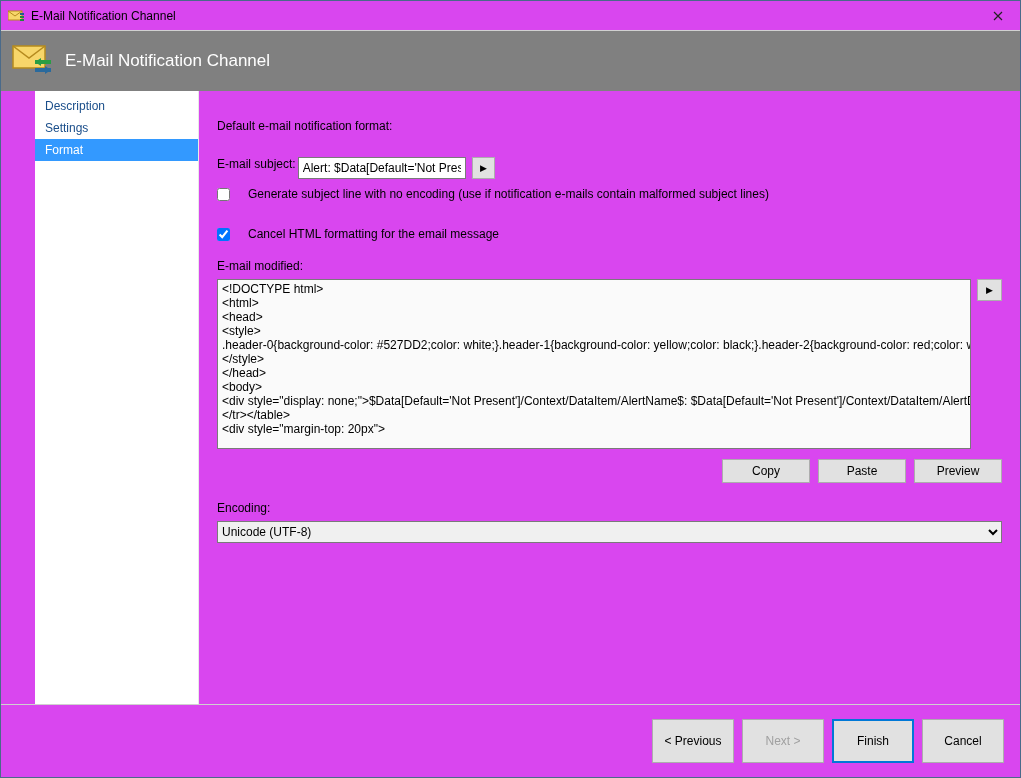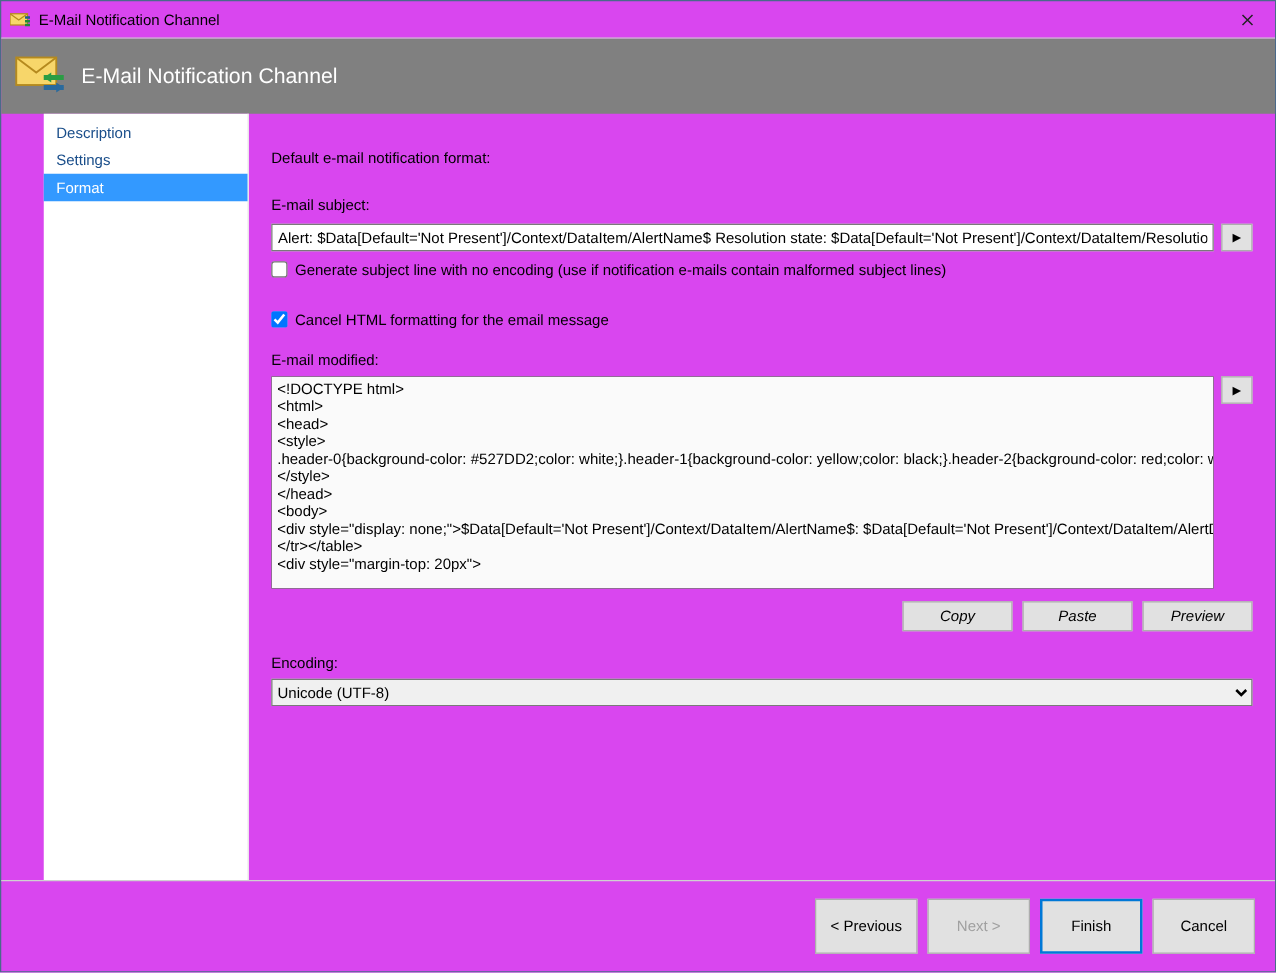--- a/index.html
+++ b/index.html
@@ -17,21 +17,21 @@
   .sidebar { width: 164px; background: #fff; border-right: 1px solid #e8e8e8; padding-top: 4px; margin-left: 34px; }
   .sidebar .item { padding: 4px 10px; color: #1a4e8a; cursor: default; }
   .sidebar .item.selected { background: #3399ff; color: #fff; }
 
   .main { flex: 1; padding: 28px 18px 10px 18px; overflow: hidden; display: flex; flex-direction: column; }
   .lbl { margin-bottom: 6px; }
   .row { display: flex; align-items: center; gap: 6px; }
   .row.mt { margin-top: 20px; }
   .txt { width: 100%; height: 22px; border: 1px solid #7a7a7a; background: #fff; padding: 2px 4px; font: inherit; }
   .sm-btn { width: 26px; height: 22px; border: 1px solid #adadad; background: #e1e1e1; display: flex; align-items: center; justify-content: center; cursor: default; }
-  .chk-row { display: flex; align-items: flex-start; gap: 6px; }
+  .chk-row { display: flex; align-items: center; gap: 18px; }
   .chk-row input[type=checkbox] { width: 13px; height: 13px; margin: 0; }
   .section-gap { height: 26px; }
 
   .msgbox-wrap { display: flex; gap: 6px; align-items: flex-start; }
   .msgbox { width: 100%; height: 170px; border: 1px solid #7a7a7a; background: #fafafa; font: inherit; padding: 2px 4px; white-space: pre; overflow: auto; resize: none; line-height: 14px; }
 
   .btn { min-width: 88px; height: 24px; border: 1px solid #adadad; background: #e1e1e1; cursor: default; font: inherit; padding: 0 6px; }
   .btn.primary { border: 2px solid #0078d7; }
   .btn:disabled { color: #a0a0a0; }
   .btn-row { display: flex; gap: 8px; justify-content: flex-end; margin-top: 10px; }
@@ -92,21 +92,21 @@
     <div class="sidebar">
       <div class="item"><span>Description</span></div>
       <div class="item"><span>Settings</span></div>
       <div class="item selected"><span>Format</span></div>
     </div>
 
     <div class="main">
 
       <div class="lbl">Default e-mail notification format:</div>
 
-      <div class="row mt" style="margin-top:18px; flex-direction:column; align-items:stretch; gap:2px;">
+      <div class="row mt" style="margin-top:18px; align-items:stretch; gap:2px;">
         <div class="lbl">E-mail subject:</div>
         <div class="row" style="gap:6px;">
           <input type="text" class="txt" value="Alert: $Data[Default='Not Present']/Context/DataItem/AlertName$ Resolution state: $Data[Default='Not Present']/Context/DataItem/ResolutionStateName$" style="">
           <div class="sm-btn">
             <span style="font-size:9px;">▶</span>
           </div>
         </div>
       </div>
 
       <div class="chk-row" style="margin-top:8px;">
@@ -140,21 +140,21 @@
 &lt;b&gt;Last modified by:&lt;/b&gt; $Data[Default='Not Present']/Context/DataItem/LastModifiedBy$&lt;br /&gt;
 &lt;b&gt;Last modified time:&lt;/b&gt; $Data[Default='Not Present']/Context/DataItem/LastModifiedLocal$&lt;br /&gt;
 </textarea>
         <div class="sm-btn">
           <span style="font-size:9px;">▶</span>
         </div>
       </div>
 
       <div class="importance-row">
         <div style="flex:1;">
-          <div class="btn-row" style="margin-top:0;font-style:italic;">
+          <div class="btn-row" style="margin-top:0;">
             <button class="btn">Copy</button>
             <button class="btn">Paste</button>
             <button class="btn">Preview</button>
           </div>
         </div>
       </div>
 
       <div style="margin-top:18px;">
         <div class="lbl">Encoding:</div>
         <select class="sel wide">

